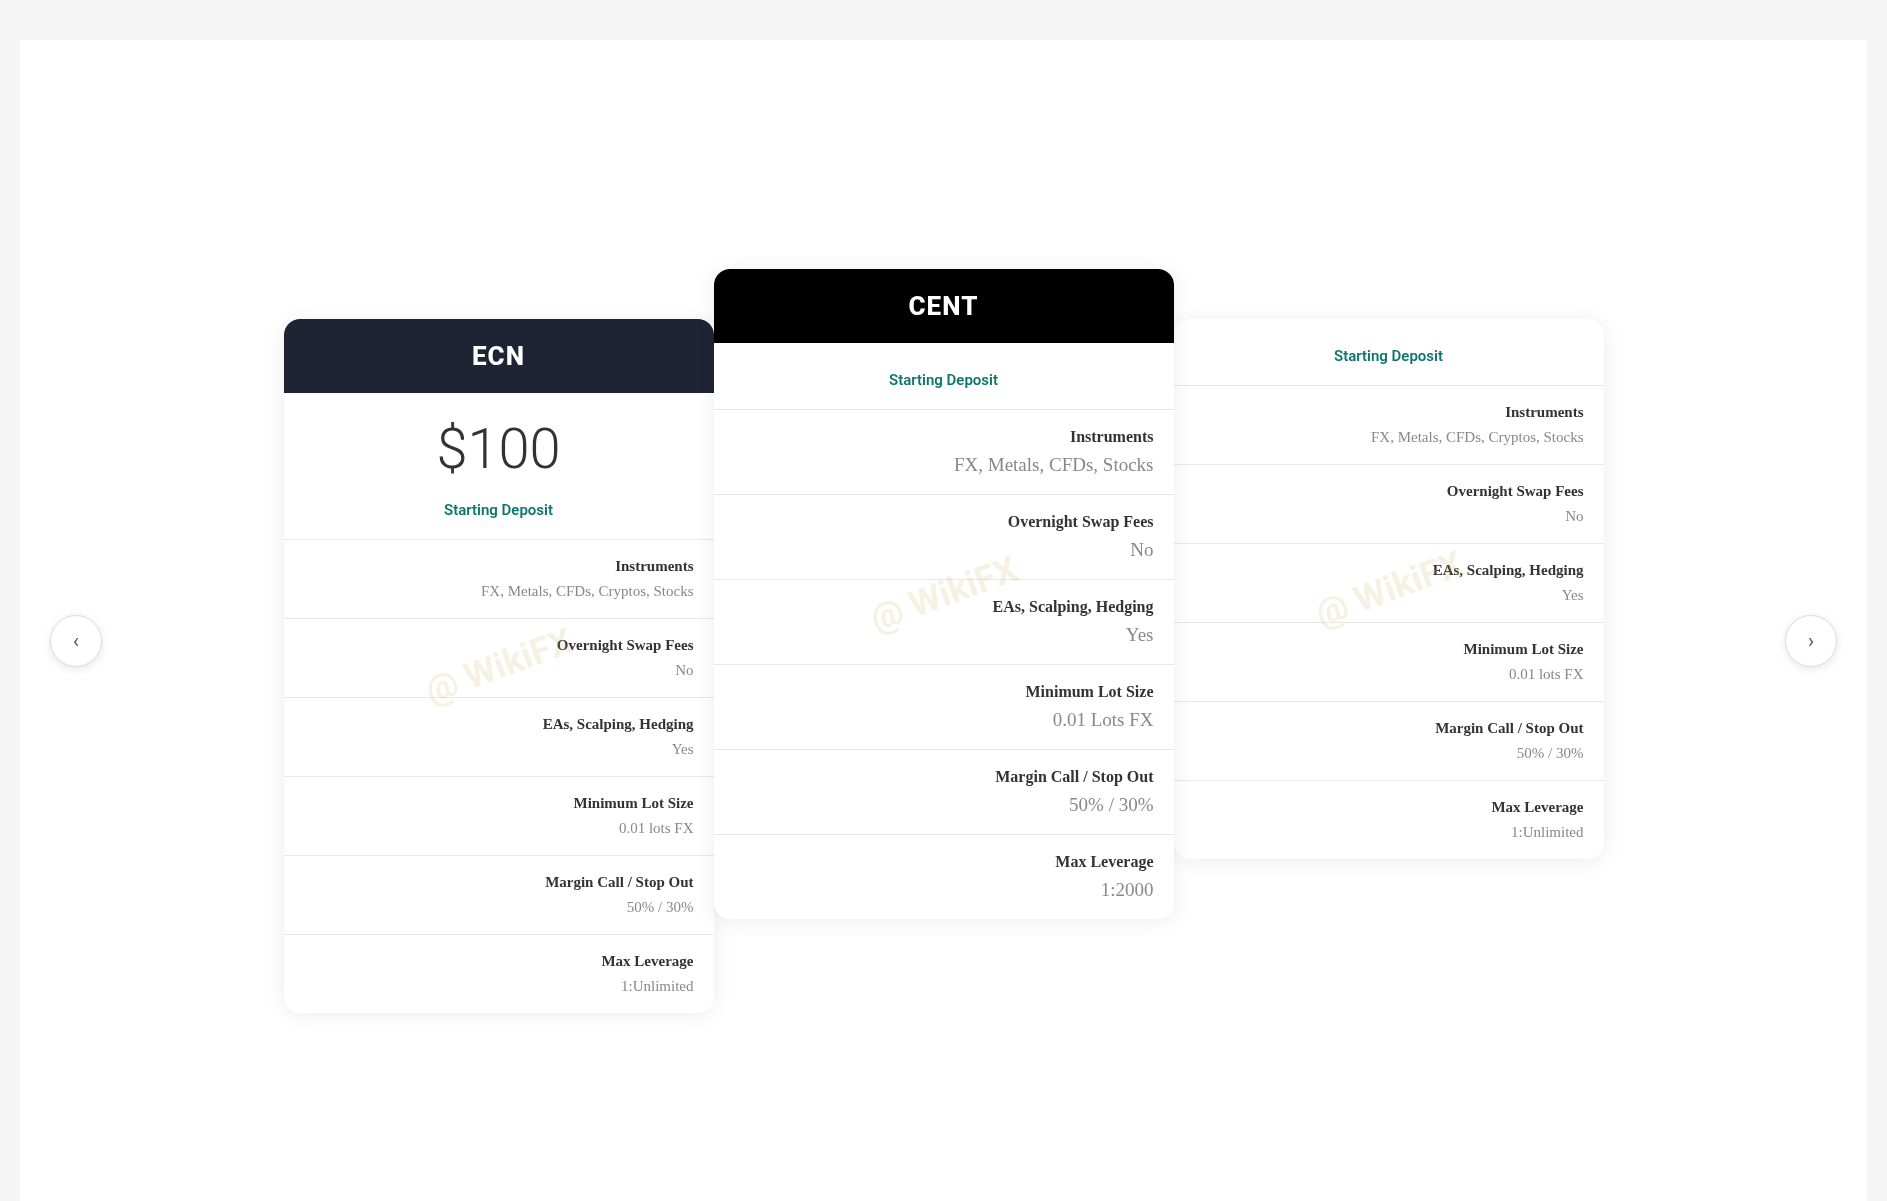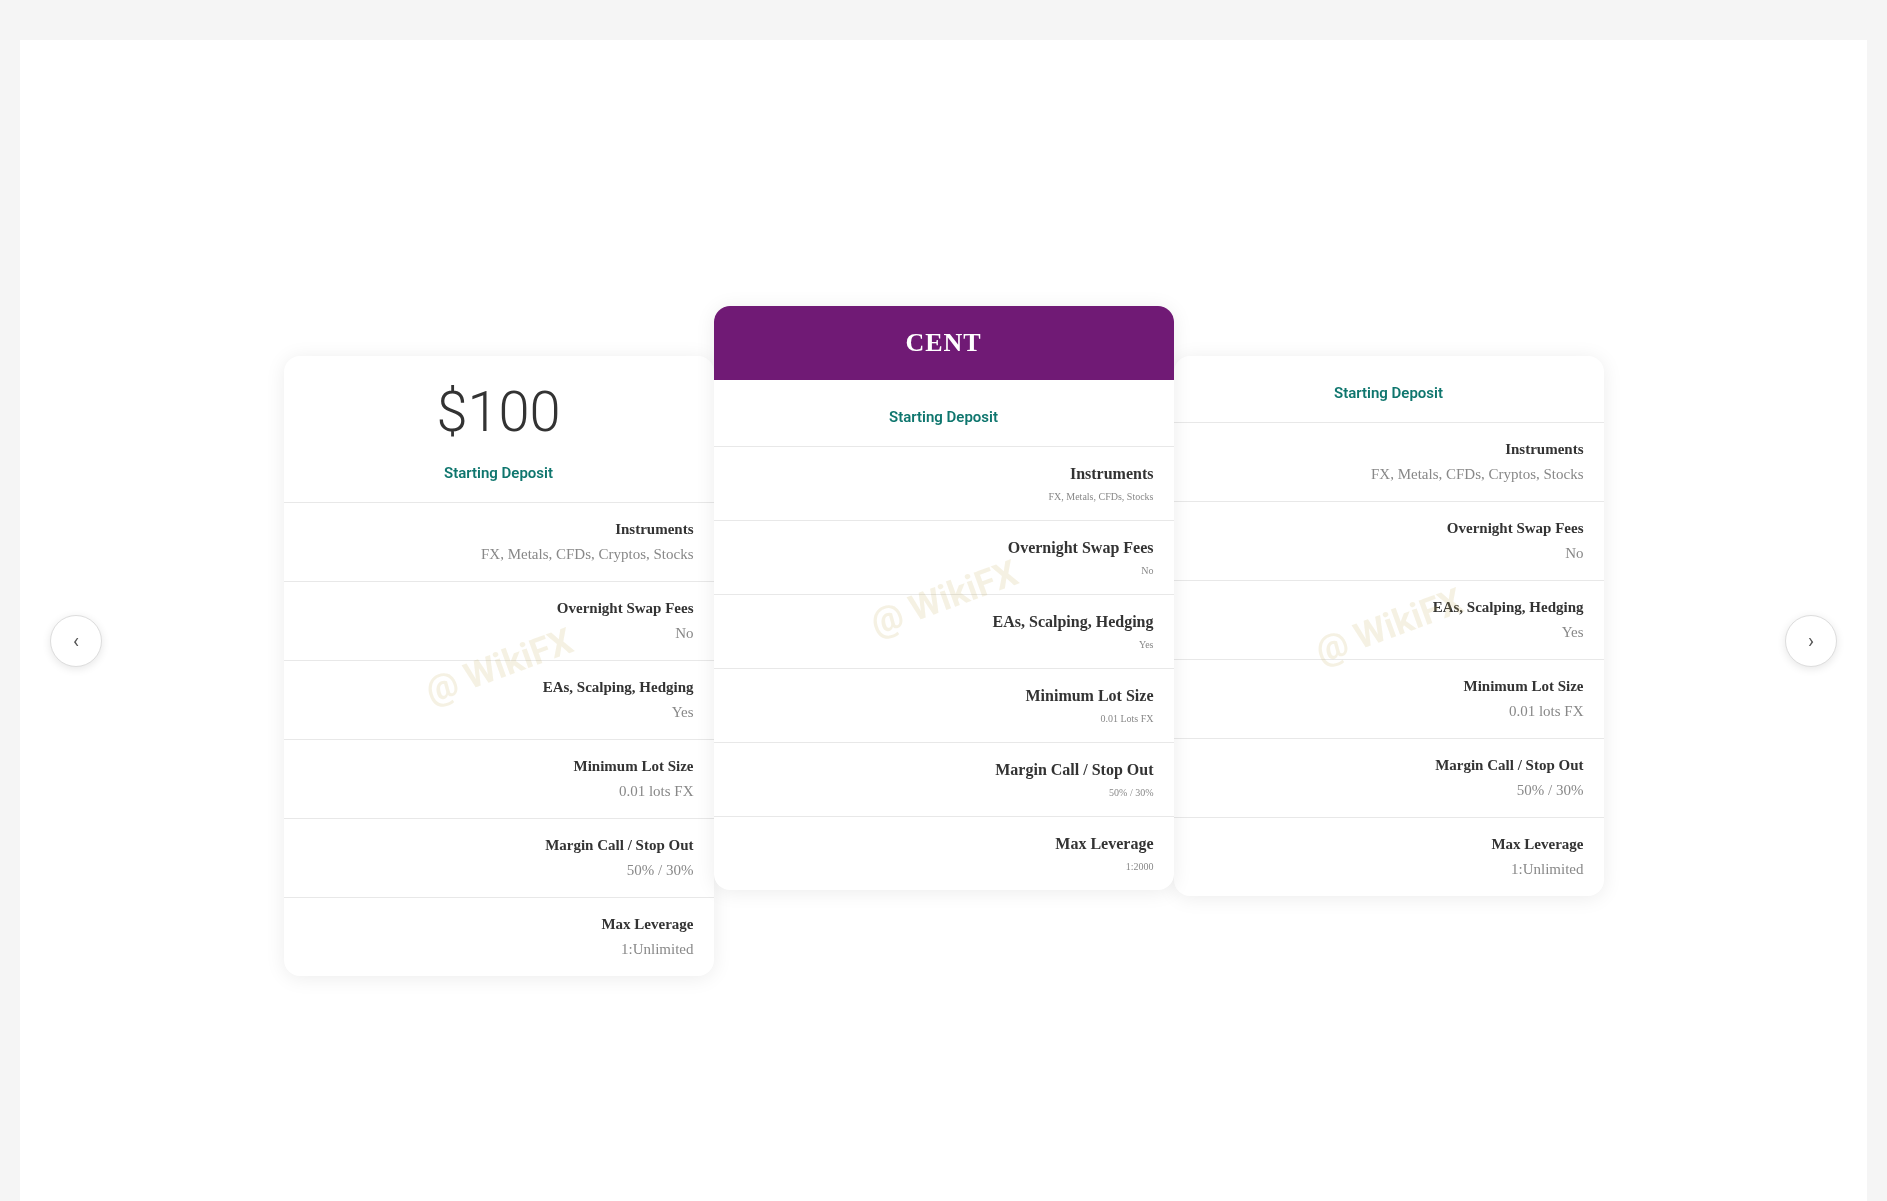--- a/index.html
+++ b/index.html
@@ -101,22 +101,21 @@
       padding: 22px 20px;
       text-align: center;
       border-radius: 14px 14px 0 0;
     }
 
     .card-header-ecn {
       background: #1e2433;
     }
 
     .card-header-cent {
-      background: #701a75;
-      font-family: Liberation Serif, serif;
+      background: #000000;
     }
 
     .card-header-standard {
       background: #9ba3b0;
     }
 
     .card-header-title {
       color: #fff;
       font-size: 26px;
       font-weight: 800;
@@ -169,39 +168,42 @@
       font-size: 15px;
       color: #888;
       font-weight: 400;
     }
 
     .card-center .row-label {
       font-size: 16px;
     }
 
     .card-center .row-value {
-      font-size: 10px;
+      font-size: 19px;
     }
 
     .card-last-row {
       border-bottom: none;
     }
   </style>
 </head>
 <body>
 
 <div class="page-wrapper">
 
   <div class="nav-arrow nav-arrow-left">
     <span>‹</span>
   </div>
 
   <div class="cards-container">
 
     <div class="card">
+      <div class="card-header card-header-ecn">
+        <span class="card-header-title">ECN</span>
+      </div>
       <div class="card-body">
         <div class="card-deposit-section">
           <div class="deposit-amount">$100</div>
           <div class="deposit-label">Starting Deposit</div>
         </div>
         <div class="card-row">
           <div class="row-label">Instruments</div>
           <div class="row-value">FX, Metals, CFDs, Cryptos, Stocks</div>
         </div>
         <div class="card-row">

